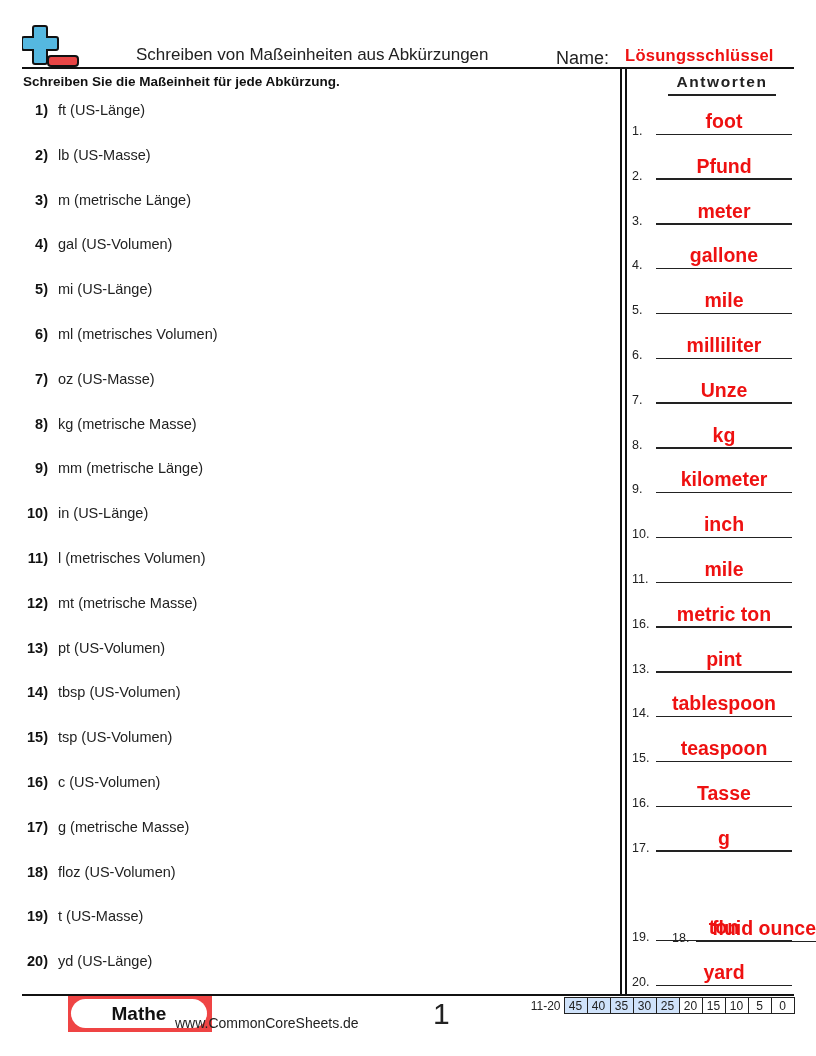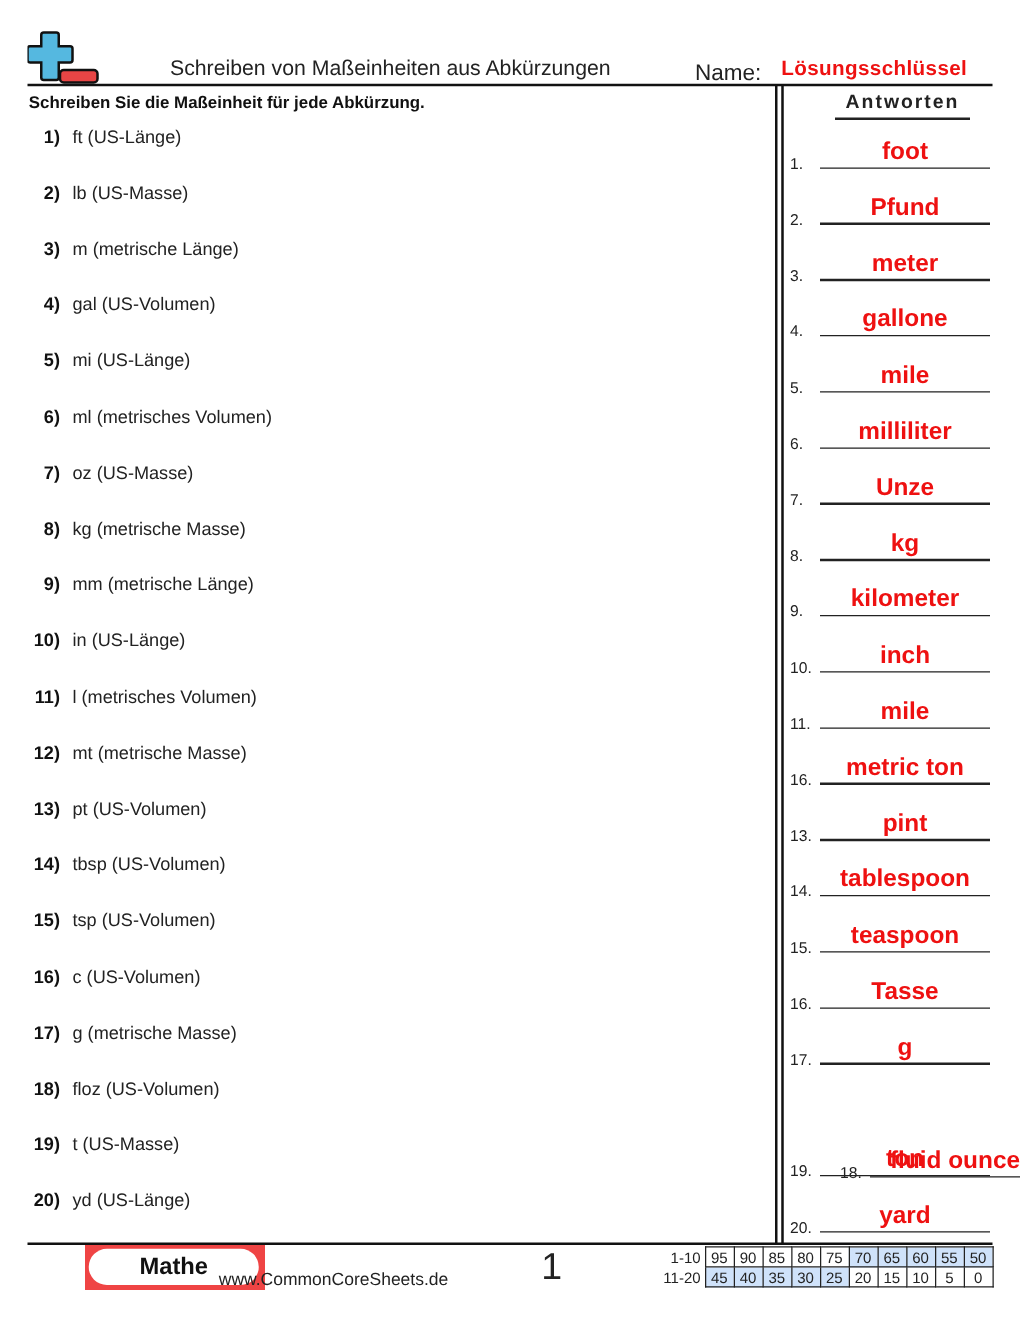--- a/index.html
+++ b/index.html
@@ -291,33 +291,20 @@
 
 <div class="footer-rule"></div>
 <div class="mathe-box">
   <div class="mathe-pill">Mathe</div>
 </div>
 <div class="site">www.CommonCoreSheets.de</div>
 <div class="page-num">1</div>
 
 <table class="score-table">
   <tbody id="score-body">
-      <tr>
-        <td class="lbl">1-10</td>
-        <td class="cell">95</td>
-        <td class="cell">90</td>
-        <td class="cell">85</td>
-        <td class="cell">80</td>
-        <td class="cell">75</td>
-        <td class="cell shade">70</td>
-        <td class="cell shade">65</td>
-        <td class="cell shade">60</td>
-        <td class="cell shade">55</td>
-        <td class="cell shade">50</td>
-      </tr>
       <tr>
         <td class="lbl">11-20</td>
         <td class="cell shade">45</td>
         <td class="cell shade">40</td>
         <td class="cell shade">35</td>
         <td class="cell shade">30</td>
         <td class="cell shade">25</td>
         <td class="cell">20</td>
         <td class="cell">15</td>
         <td class="cell">10</td>

